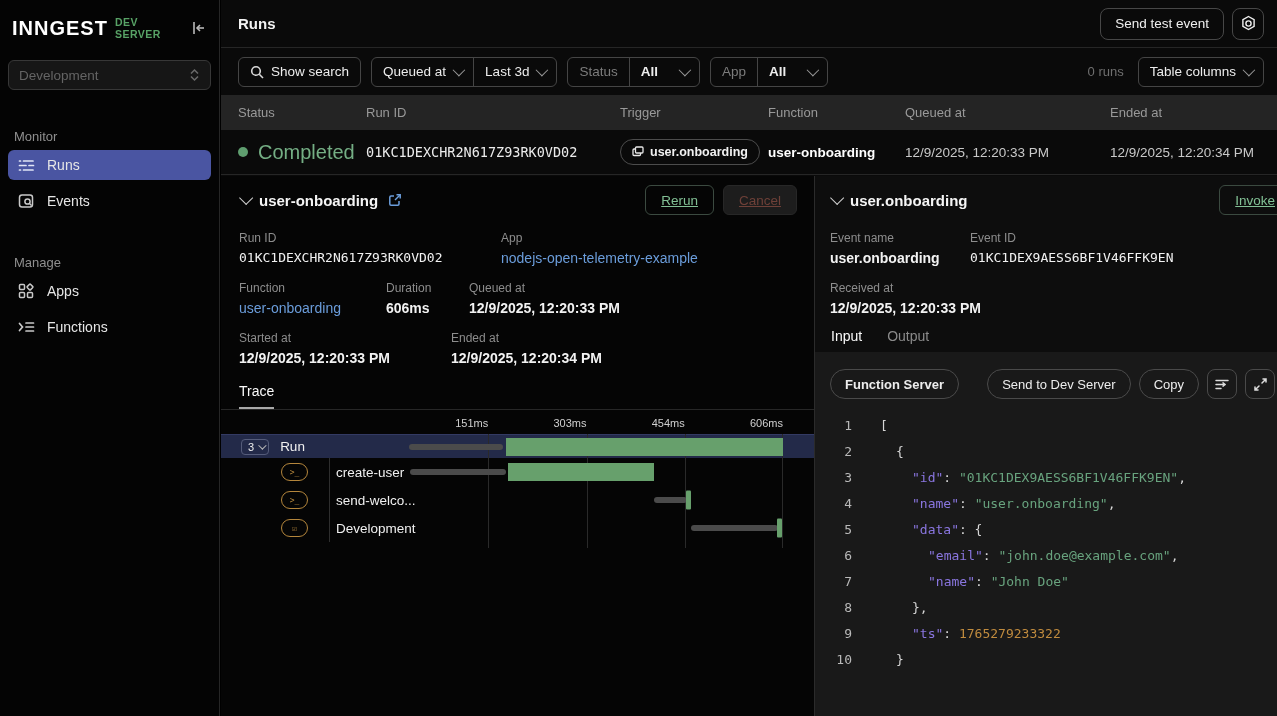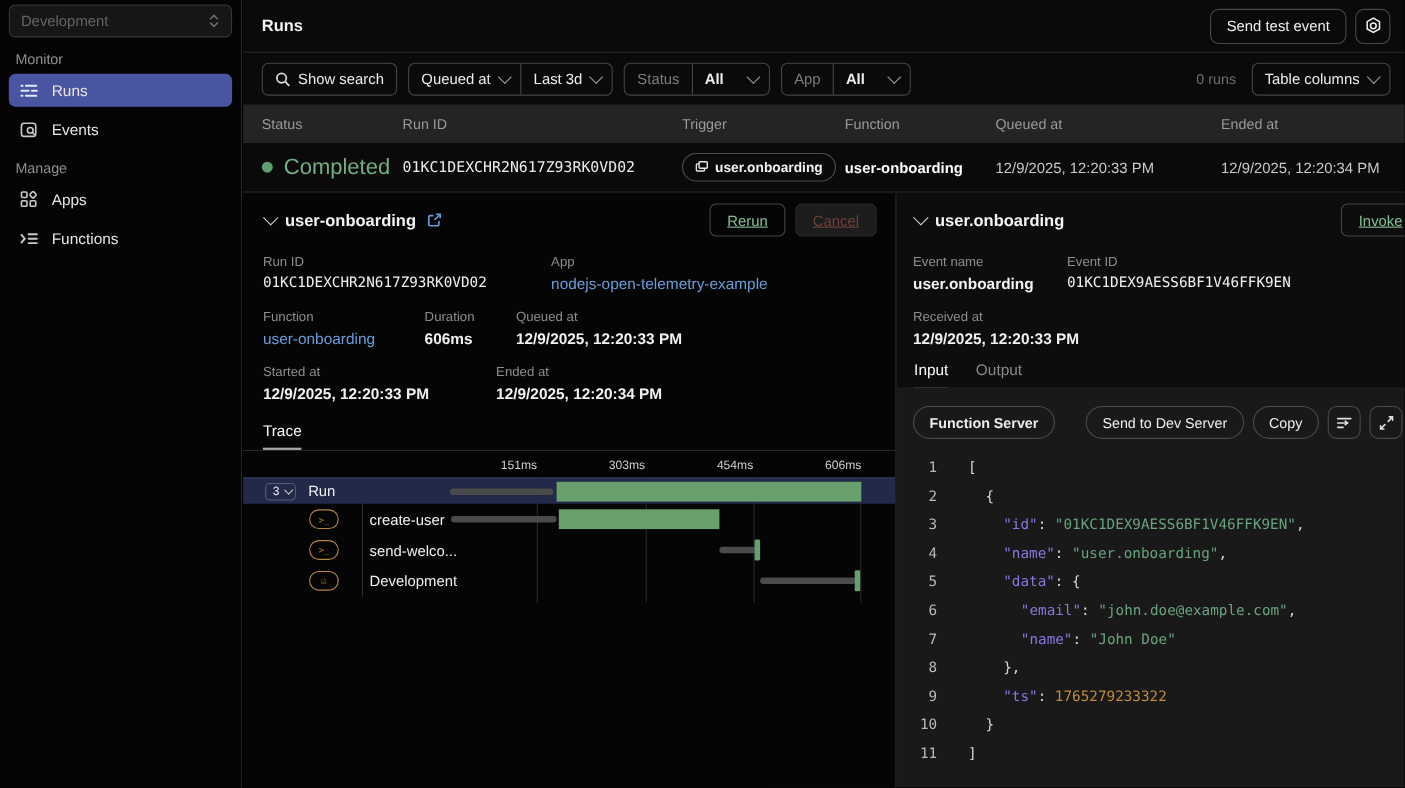--- a/index.html
+++ b/index.html
@@ -8,21 +8,21 @@
   .mono { font-family:"DejaVu Sans Mono", monospace; }
 
   
   .sidebar { position:absolute; left:0; top:0; width:220px; height:716px; background:#040404; border-right:1px solid #262626; }
   .logo-row { display:flex; align-items:center; height:56px; padding:0 12px; gap:7px; }
   .logo { font-size:20px; font-weight:700; letter-spacing:1px; color:#fff; }
   .env-badge { font-size:10.5px; font-weight:700; letter-spacing:.5px; color:#58a266; }
   .collapse-btn { margin-left:auto; color:#b9b9b9; display:flex; cursor:pointer; }
   .env-select { margin:4px 8px 0; height:30px; border:1px solid #373737; background:#161616; border-radius:6px; display:flex; align-items:center; padding:0 10px; color:#646464; font-size:13.5px; cursor:pointer; }
   .env-select .updown { margin-left:auto; color:#6a6a6a; }
-  .nav-section-label { font-size:13px; color:#8f8f8f; padding:0 14px; margin-top:12px; }
+  .nav-section-label { font-size:13px; color:#8f8f8f; padding:0 14px; margin-top:39px; }
   .nav-item { display:flex; align-items:center; gap:12px; height:30px; margin:6px 8px 0; padding:0 9px; border-radius:6px; font-size:14px; color:#e6e6e6; cursor:pointer; }
   .nav-item.active { background:#4a55a2; }
   .nav-item .ni-icon { width:18px; height:18px; display:flex; align-items:center; justify-content:center; color:#c9c9c9; }
   .nav-item.active .ni-icon { color:#e2e6f6; }
 
   
   .main { position:absolute; left:221px; top:0; right:0; bottom:0; background:#0a0a0a; }
   .topbar { height:48px; border-bottom:1px solid #262626; display:flex; align-items:center; padding:0 13px 0 17px; }
   .page-title { font-size:15px; font-weight:600; color:#f2f2f2; }
   .topbar-right { margin-left:auto; display:flex; gap:8px; align-items:center; }
@@ -120,20 +120,31 @@
   .tok-p { color:#d6d6d6; }
 
   svg { display:block; }
 </style>
 </head>
 <body>
 
 <div class="app">
 
   <aside class="sidebar">
+    <div class="logo-row">
+      <span class="logo">INNGEST</span>
+      <span class="env-badge">DEV SERVER</span>
+      <span class="collapse-btn">
+        <svg width="16" height="16" viewBox="0 0 16 16" fill="none" stroke="currentColor" stroke-width="1.6">
+            <path d="M3 2v12"></path>
+            <path d="M13 8H6"></path>
+            <path d="M9 5L6 8l3 3"></path>
+          </svg>
+      </span>
+    </div>
 
     <div class="env-select">
       <span>Development</span>
       <span class="updown">
         <svg width="11" height="14" viewBox="0 0 11 14" fill="none" stroke="currentColor" stroke-width="1.5">
             <path d="M2 5.5L5.5 2L9 5.5"></path>
             <path d="M2 8.5L5.5 12L9 8.5"></path>
           </svg>
       </span>
     </div>
@@ -503,23 +514,19 @@
                 <span class="code-body" style="padding-left: 32px;"><span class="tok-p">},</span></span>
               </div>
               <div class="code-line">
                 <span class="code-num">9</span>
                 <span class="code-body" style="padding-left: 32px;"><span class="tok-k">"ts"</span><span class="tok-p">: </span><span class="tok-n">1765279233322</span></span>
               </div>
               <div class="code-line">
                 <span class="code-num">10</span>
                 <span class="code-body" style="padding-left: 16px;"><span class="tok-p">}</span></span>
               </div>
-              <div class="code-line">
-                <span class="code-num">11</span>
-                <span class="code-body" style="padding-left: 0px;"><span class="tok-p">]</span></span>
-              </div>
             </div>
         </div>
       </section>
 
     </div>
   </div>
 </div>
 
 </body></html>

